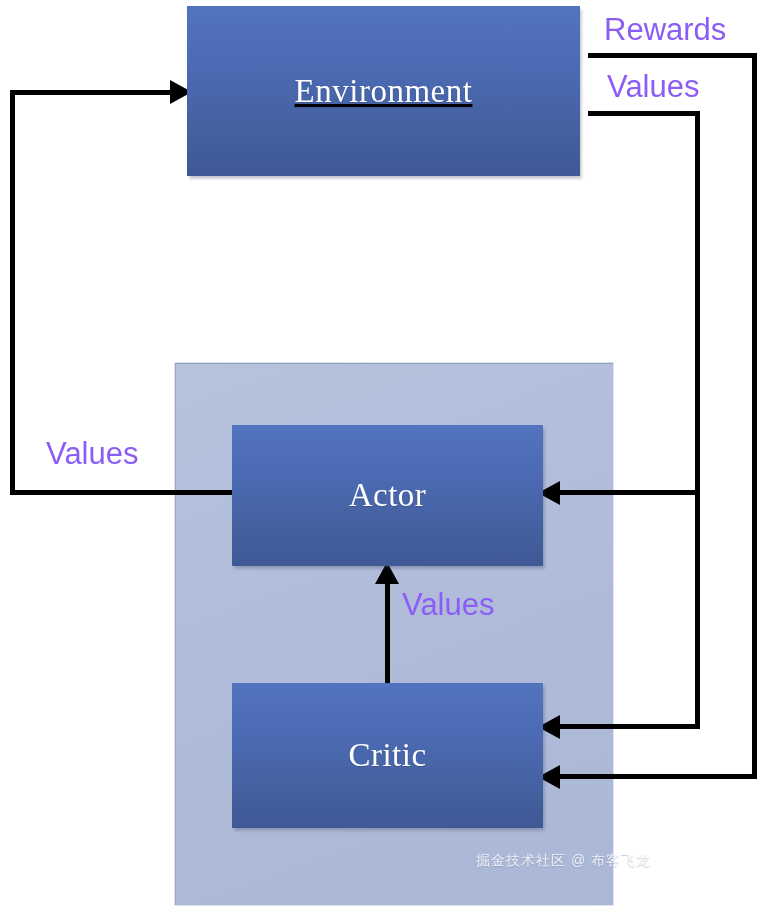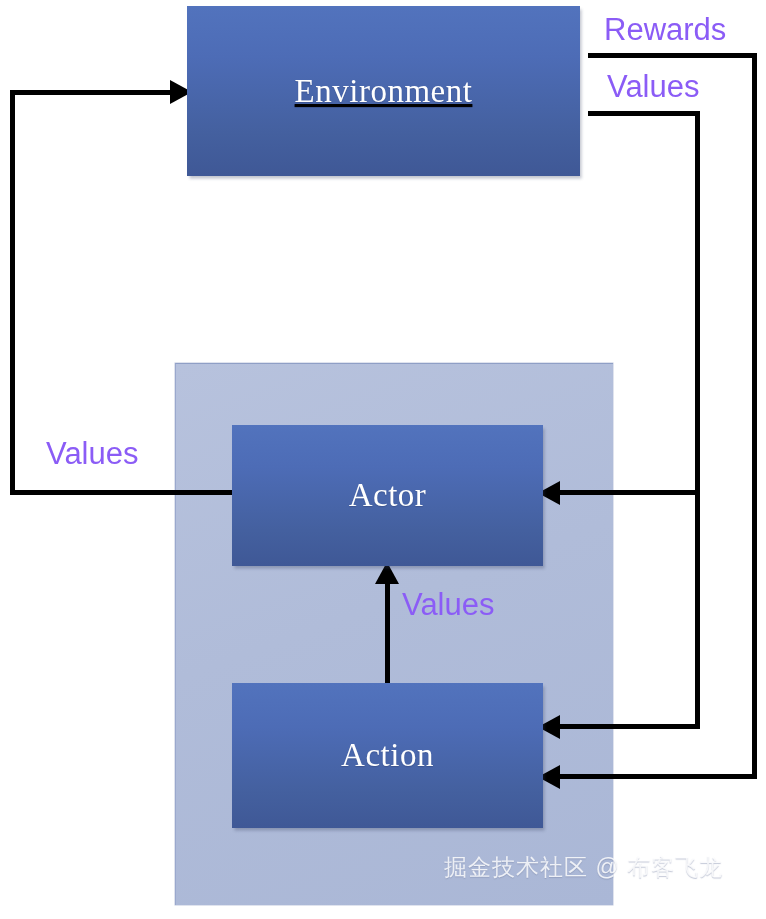--- a/index.html
+++ b/index.html
@@ -111,25 +111,25 @@
     white-space: nowrap;
   }
   #label-rewards { left: 604px; top: 14px; }
   #label-state   { left: 607px; top: 71px; }
   #label-action  { left: 46px;  top: 438px; }
   #label-values  { left: 402px; top: 589px; }
 
   
   .watermark {
     position: absolute;
-    left: 444px;
+    left: 476px;
     top: 852px;
     color: rgba(255,255,255,0.82);
     font-family: "Liberation Sans", sans-serif;
-    font-size: 23px;
+    font-size: 14px;
     letter-spacing: 1px;
     white-space: nowrap;
     text-shadow: 0 1px 1px rgba(120,130,165,0.45);
   }
 </style>
 </head>
 <body>
 
 <div id="canvas">
 
@@ -161,21 +161,21 @@
 
   <div class="blue-box" id="box-environment">
     <span>Environment</span>
   </div>
 
   <div class="blue-box" id="box-actor">
     <span>Actor</span>
   </div>
 
   <div class="blue-box" id="box-critic">
-    <span>Action</span>
+    <span>Critic</span>
   </div>
 
   <div class="edge-label" id="label-rewards">Rewards</div>
   <div class="edge-label" id="label-state">Values</div>
   <div class="edge-label" id="label-action">Values</div>
   <div class="edge-label" id="label-values">Values</div>
 
   <div class="watermark">掘金技术社区 @ 布客飞龙</div>
 
 </div>

